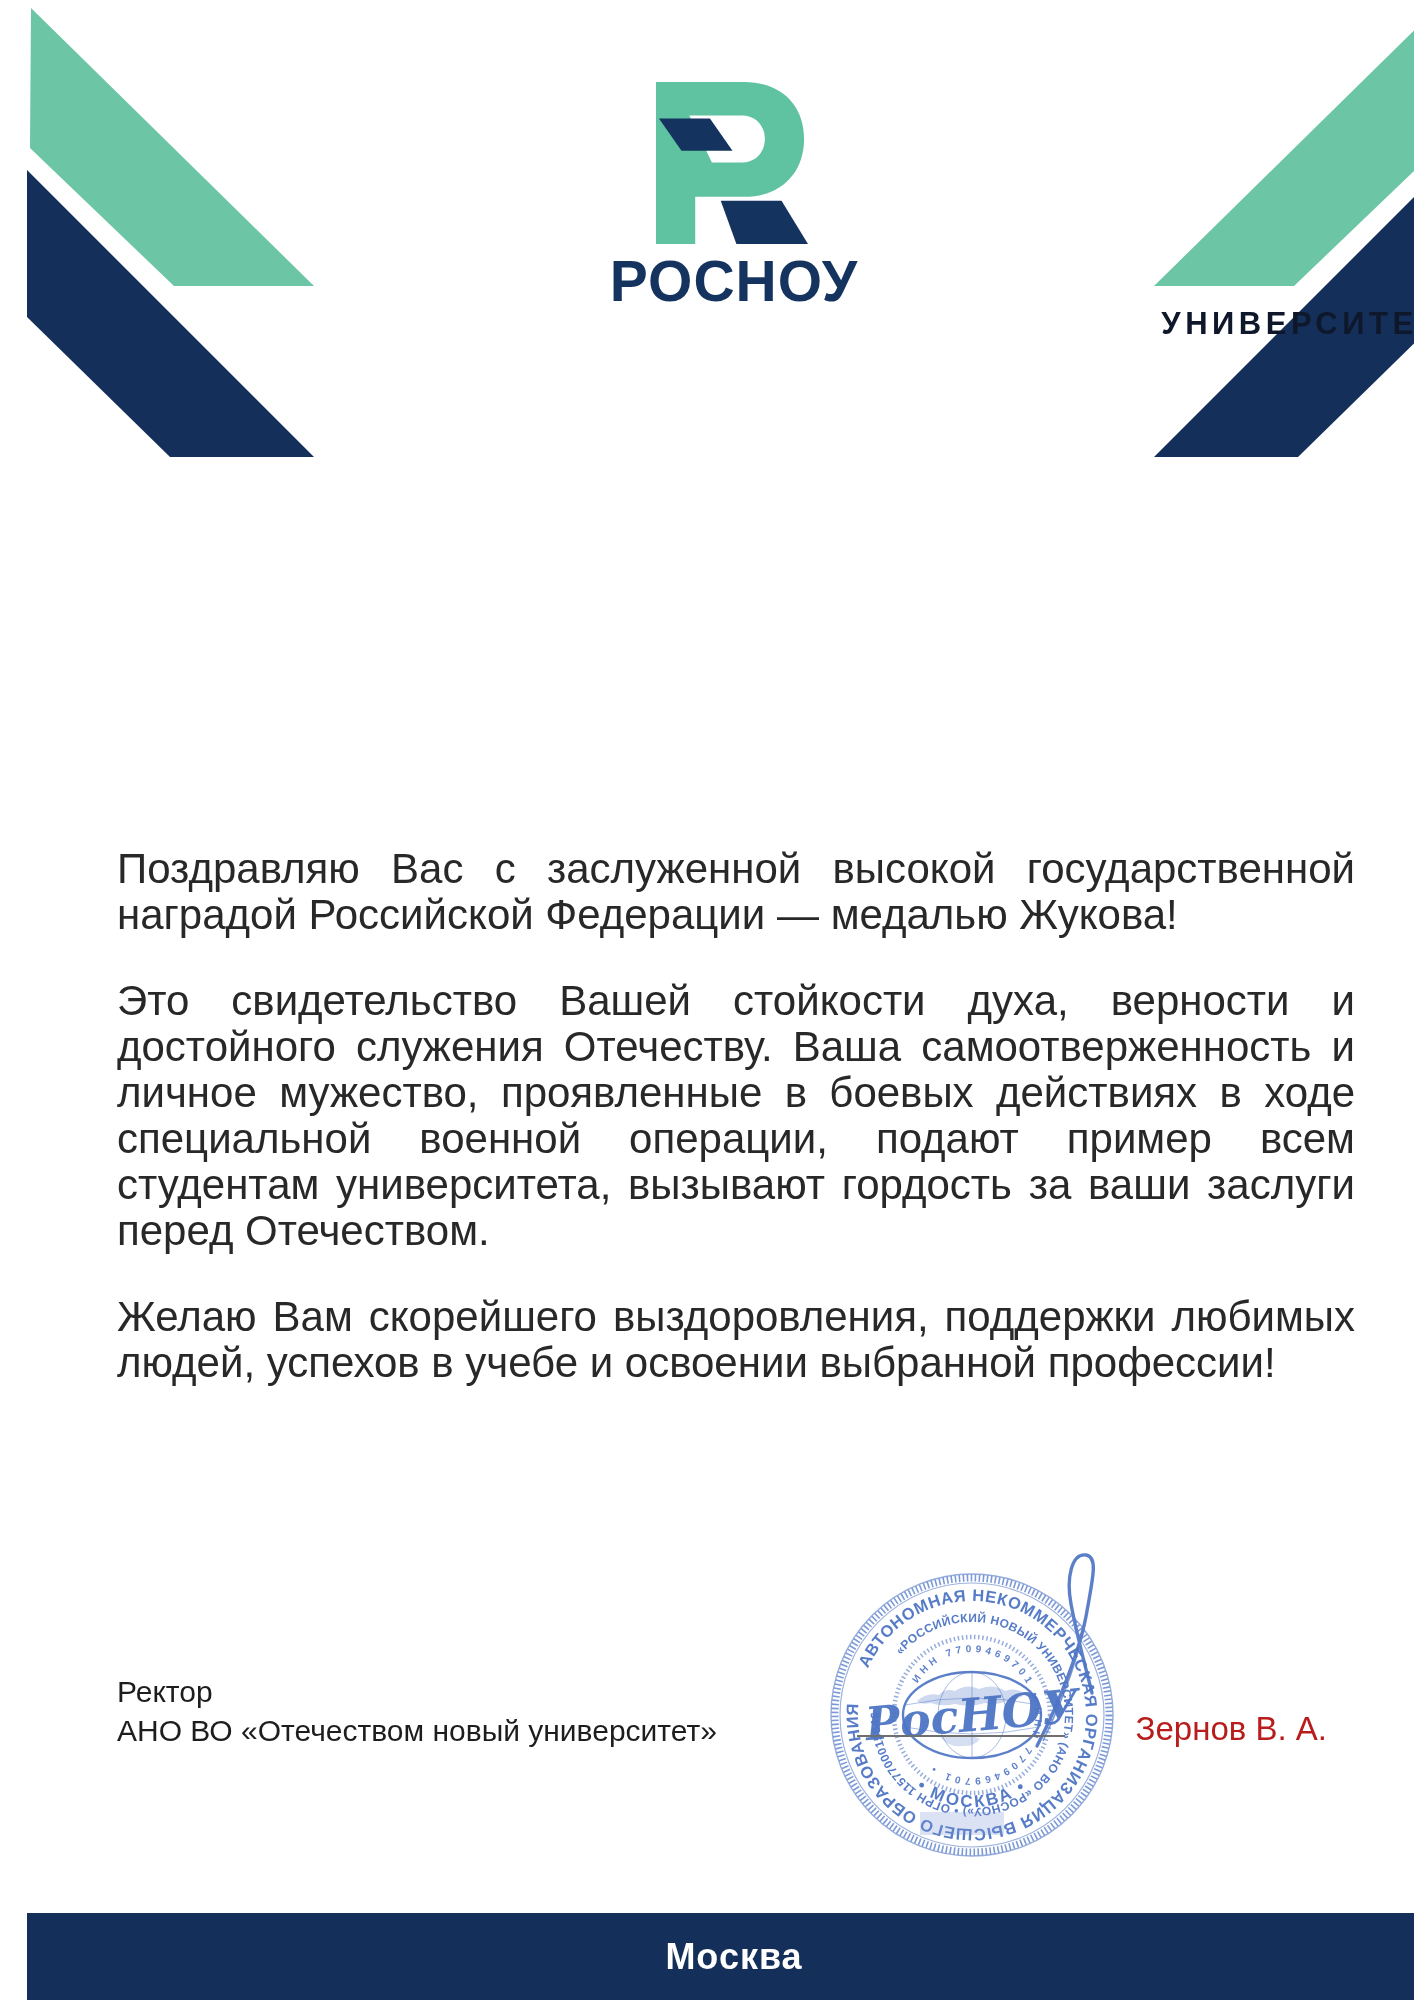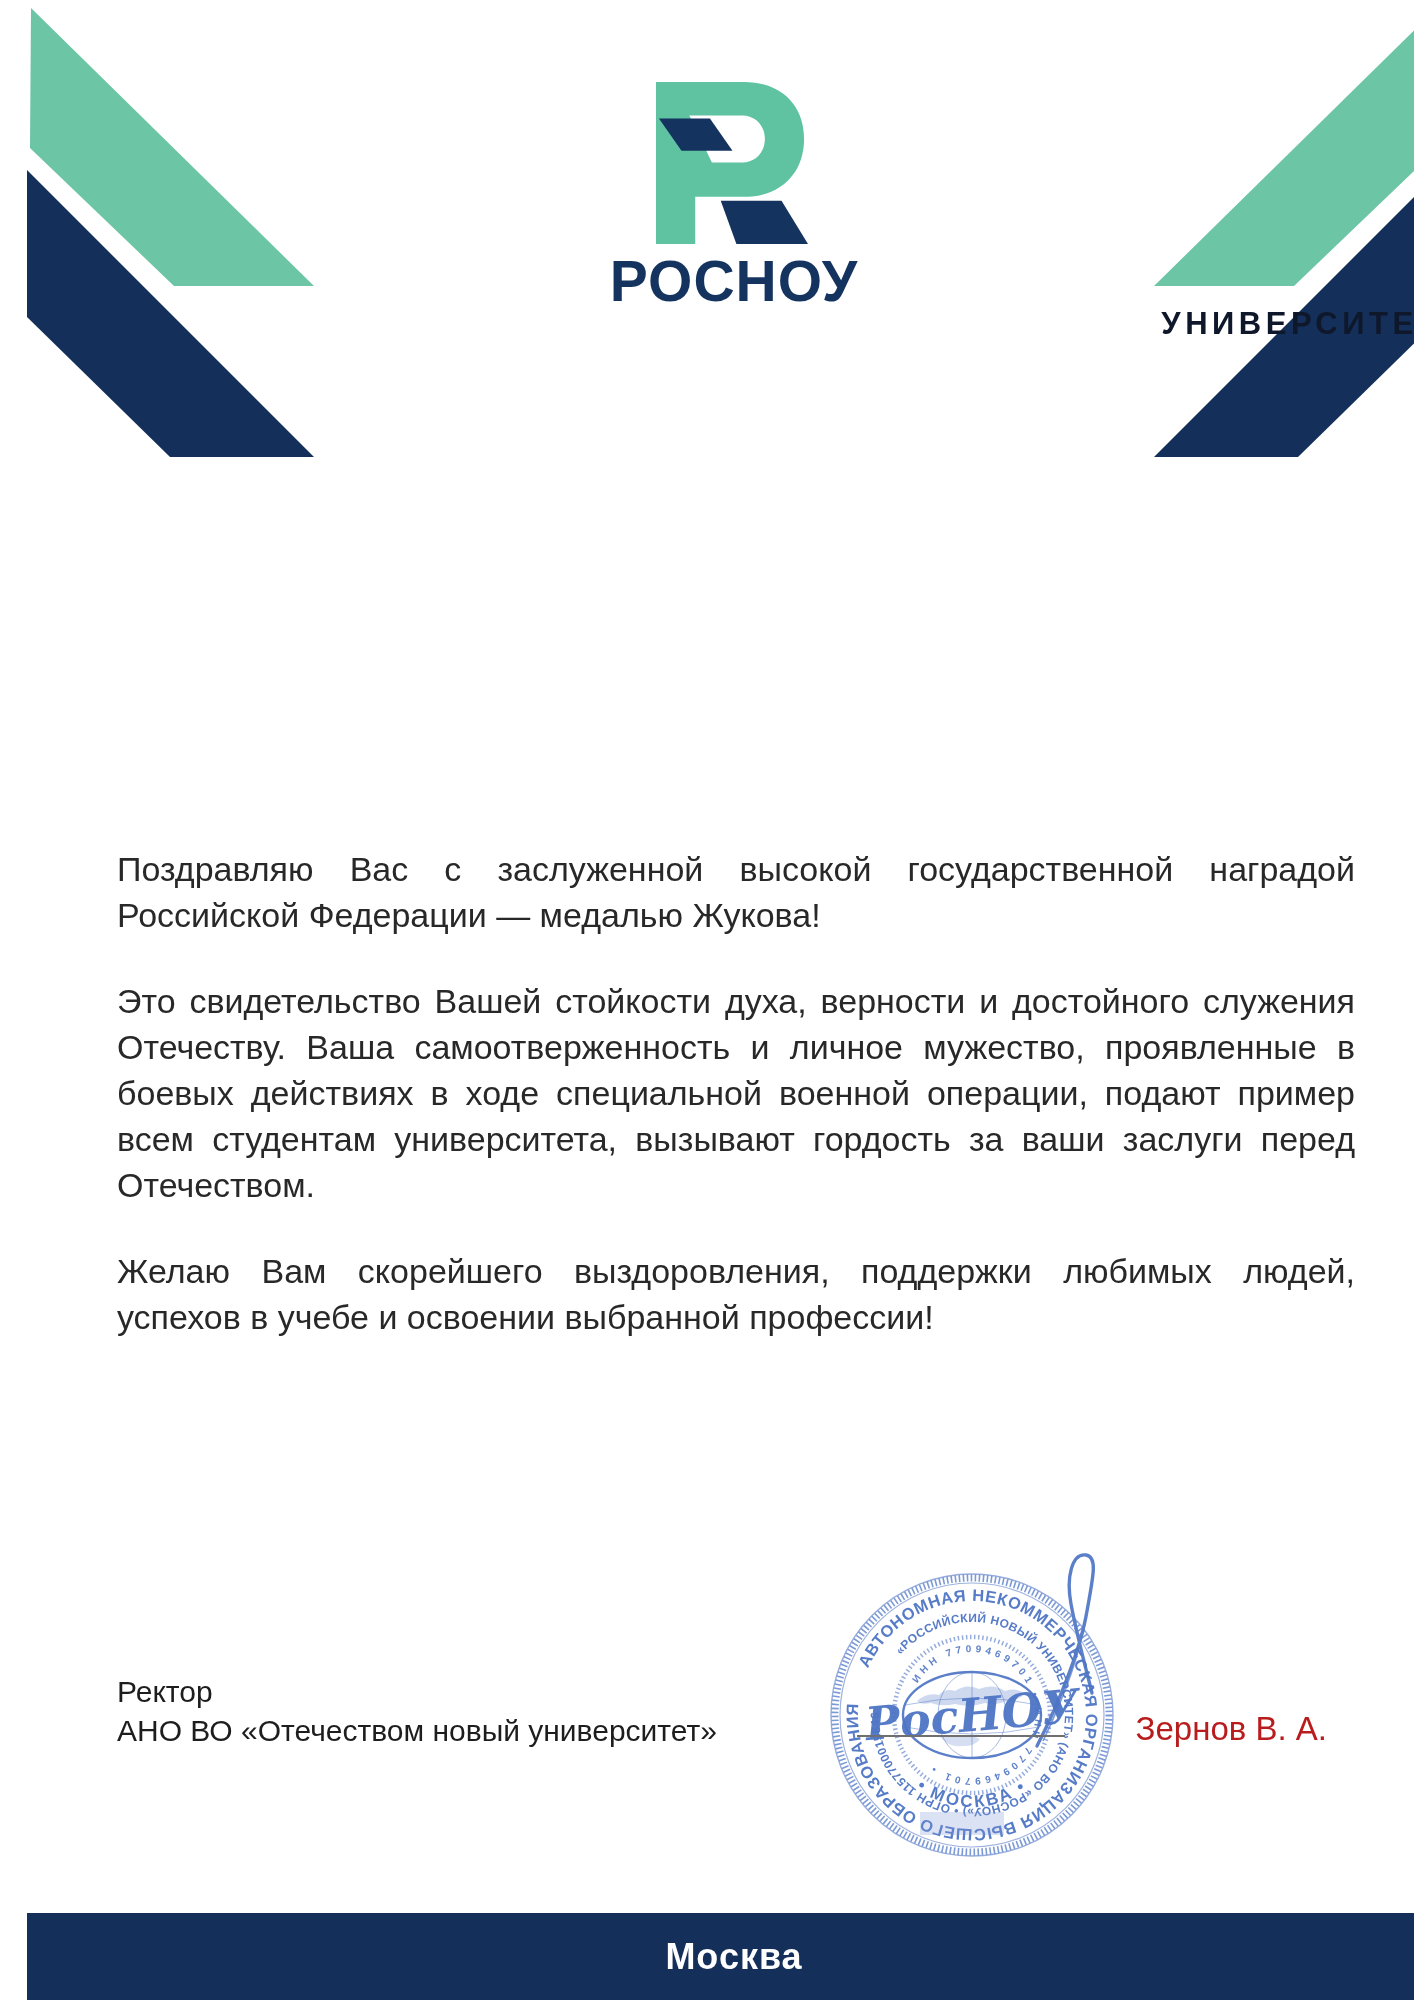--- a/index.html
+++ b/index.html
@@ -38,21 +38,21 @@
     color:#ffffff;font-size:41px;font-weight:700;
     letter-spacing:0.5px;white-space:pre-wrap;
   }
 
   .content{
     position:absolute;left:90px;top:846px;width:1238px;
     color:#282828;
   }
   .content p{
     margin:0 0 40px 0;
-    font-size:34px;line-height:46px;
+    font-size:42px;line-height:46px;
     text-align:justify;
   }
 
   .signature-row{
     position:absolute;left:90px;top:1672px;width:1238px;
     display:flex;justify-content:space-between;align-items:flex-end;
   }
   .sig-left{font-size:30px;line-height:39px;color:#1d1d1d;}
   .sig-name{font-size:33px;color:#b91c1c;padding-bottom:2px;padding-right:28px;}
 

